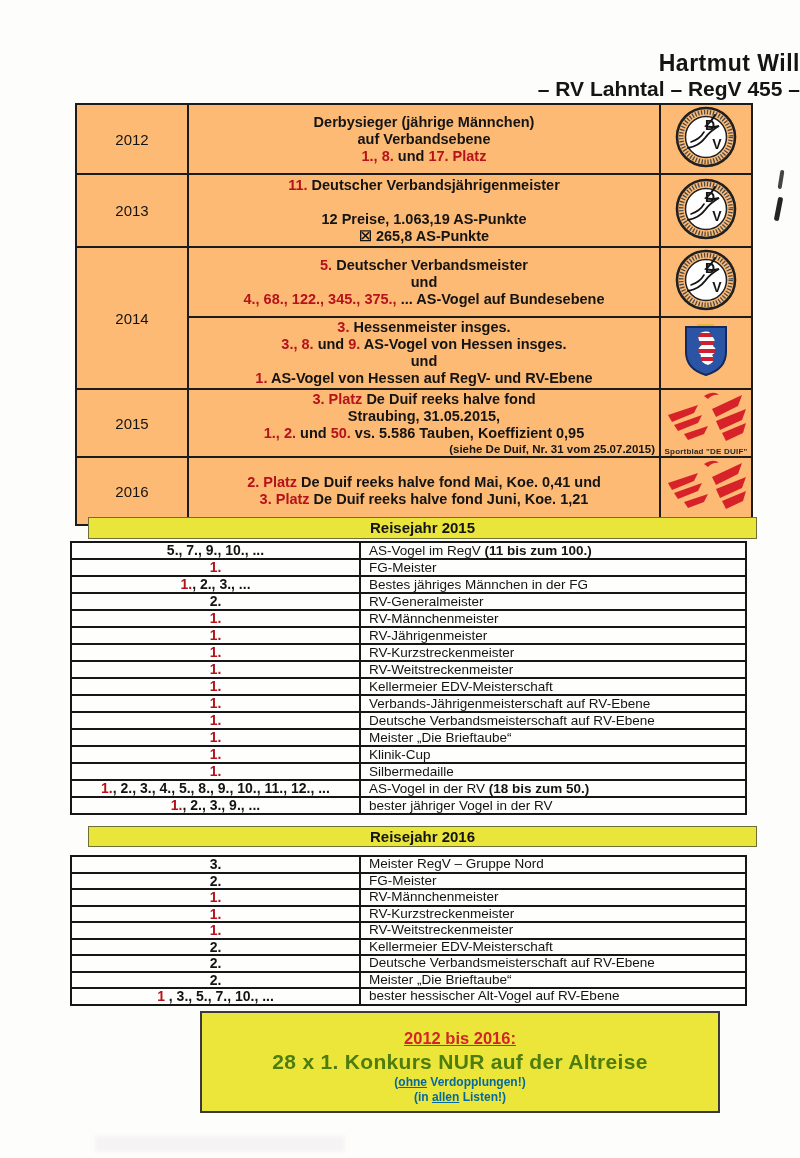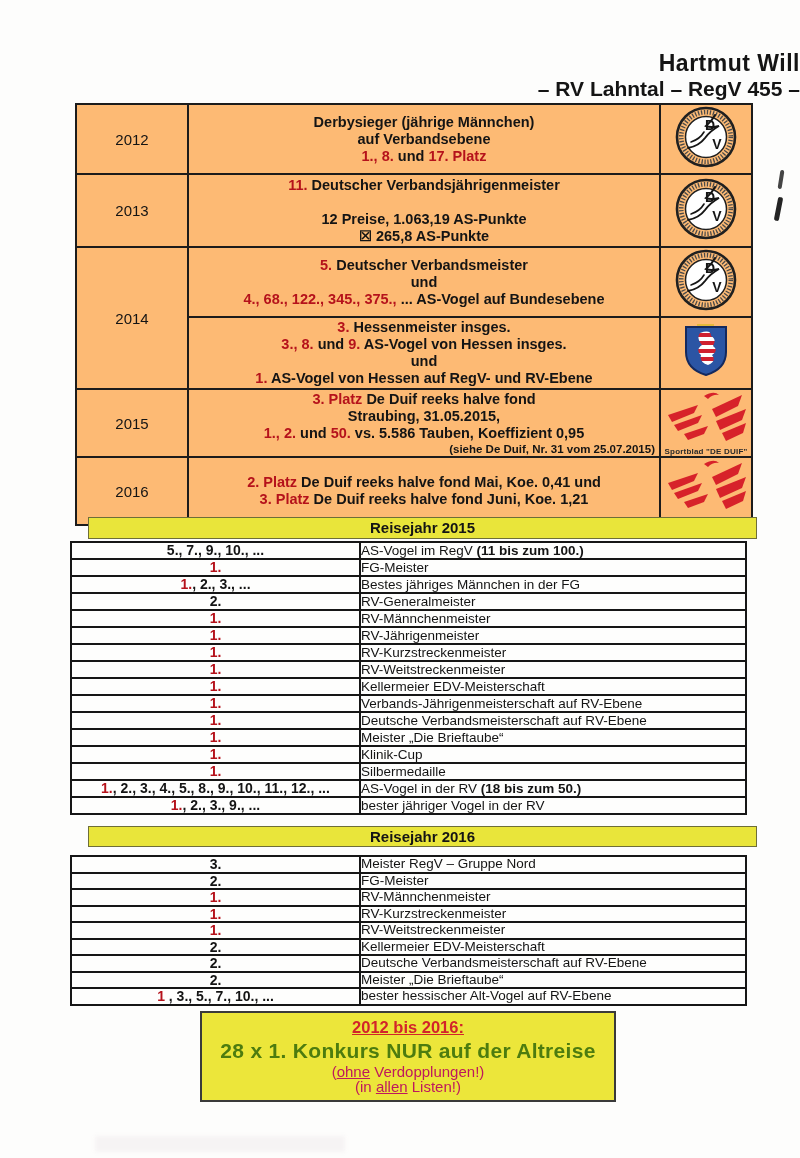--- a/index.html
+++ b/index.html
@@ -27,32 +27,32 @@
   
   .band{position:absolute;left:88px;width:669px;background:#e9e53a;border:1px solid #6e6e38;
         text-align:center;font-weight:bold;font-size:15px;box-sizing:border-box;}
   #band2015{top:517px;height:22px;line-height:20px;}
   #band2016{top:826px;height:21px;line-height:19px;}
 
   
   .season{position:absolute;left:70px;width:677px;border-collapse:collapse;table-layout:fixed;}
   .season td{border:2px solid #161616;padding:0;background:#fefefd;}
   .season td.val{width:287px;text-align:center;font-weight:bold;font-size:14px;}
-  .season td.lbl{font-size:13.5px;margin-left:32px;}
+  .season td.lbl{font-size:13.5px;padding-left:8px;margin-left:32px;}
   #season2015{top:541px;}
   #season2015 td{height:15px;line-height:15px;}
   #season2016{top:855px;}
   #season2016 td{height:14.5px;line-height:14.5px;}
 
   
-  #summary{position:absolute;left:200px;top:1011px;width:416px;background:#ece63a;
-           border:2px solid #3a3a3a;text-align:center;padding:3px 0 6px;box-sizing:border-box;}
+  #summary{position:absolute;left:200px;top:1011px;width:520px;background:#ece63a;
+           border:2px solid #3a3a3a;text-align:center;padding:14px 0 6px;box-sizing:border-box;}
   .sum-h{color:#d2242a;font-weight:bold;font-size:16.5px;line-height:22px;text-decoration:underline;}
   .sum-big{color:#4d7c0f;font-weight:bold;font-size:21px;line-height:26px;letter-spacing:.3px;}
-  .sum-note{color:#be185d;font-weight:normal;font-size:15px;line-height:15px;}
+  .sum-note{color:#0369a1;font-weight:bold;font-size:12px;line-height:15px;}
 
   
   .pen{position:absolute;background:#242424;border-radius:2px;}
   #pen1{left:779px;top:170px;width:4px;height:19px;transform:rotate(9deg);opacity:.85;}
   #pen2{left:776px;top:197px;width:5px;height:24px;transform:rotate(11deg);}
   #smudge{position:absolute;left:95px;top:1136px;width:250px;height:16px;
           background:rgba(150,120,140,.07);filter:blur(2px);}
 </style>
 </head>
 <body>

